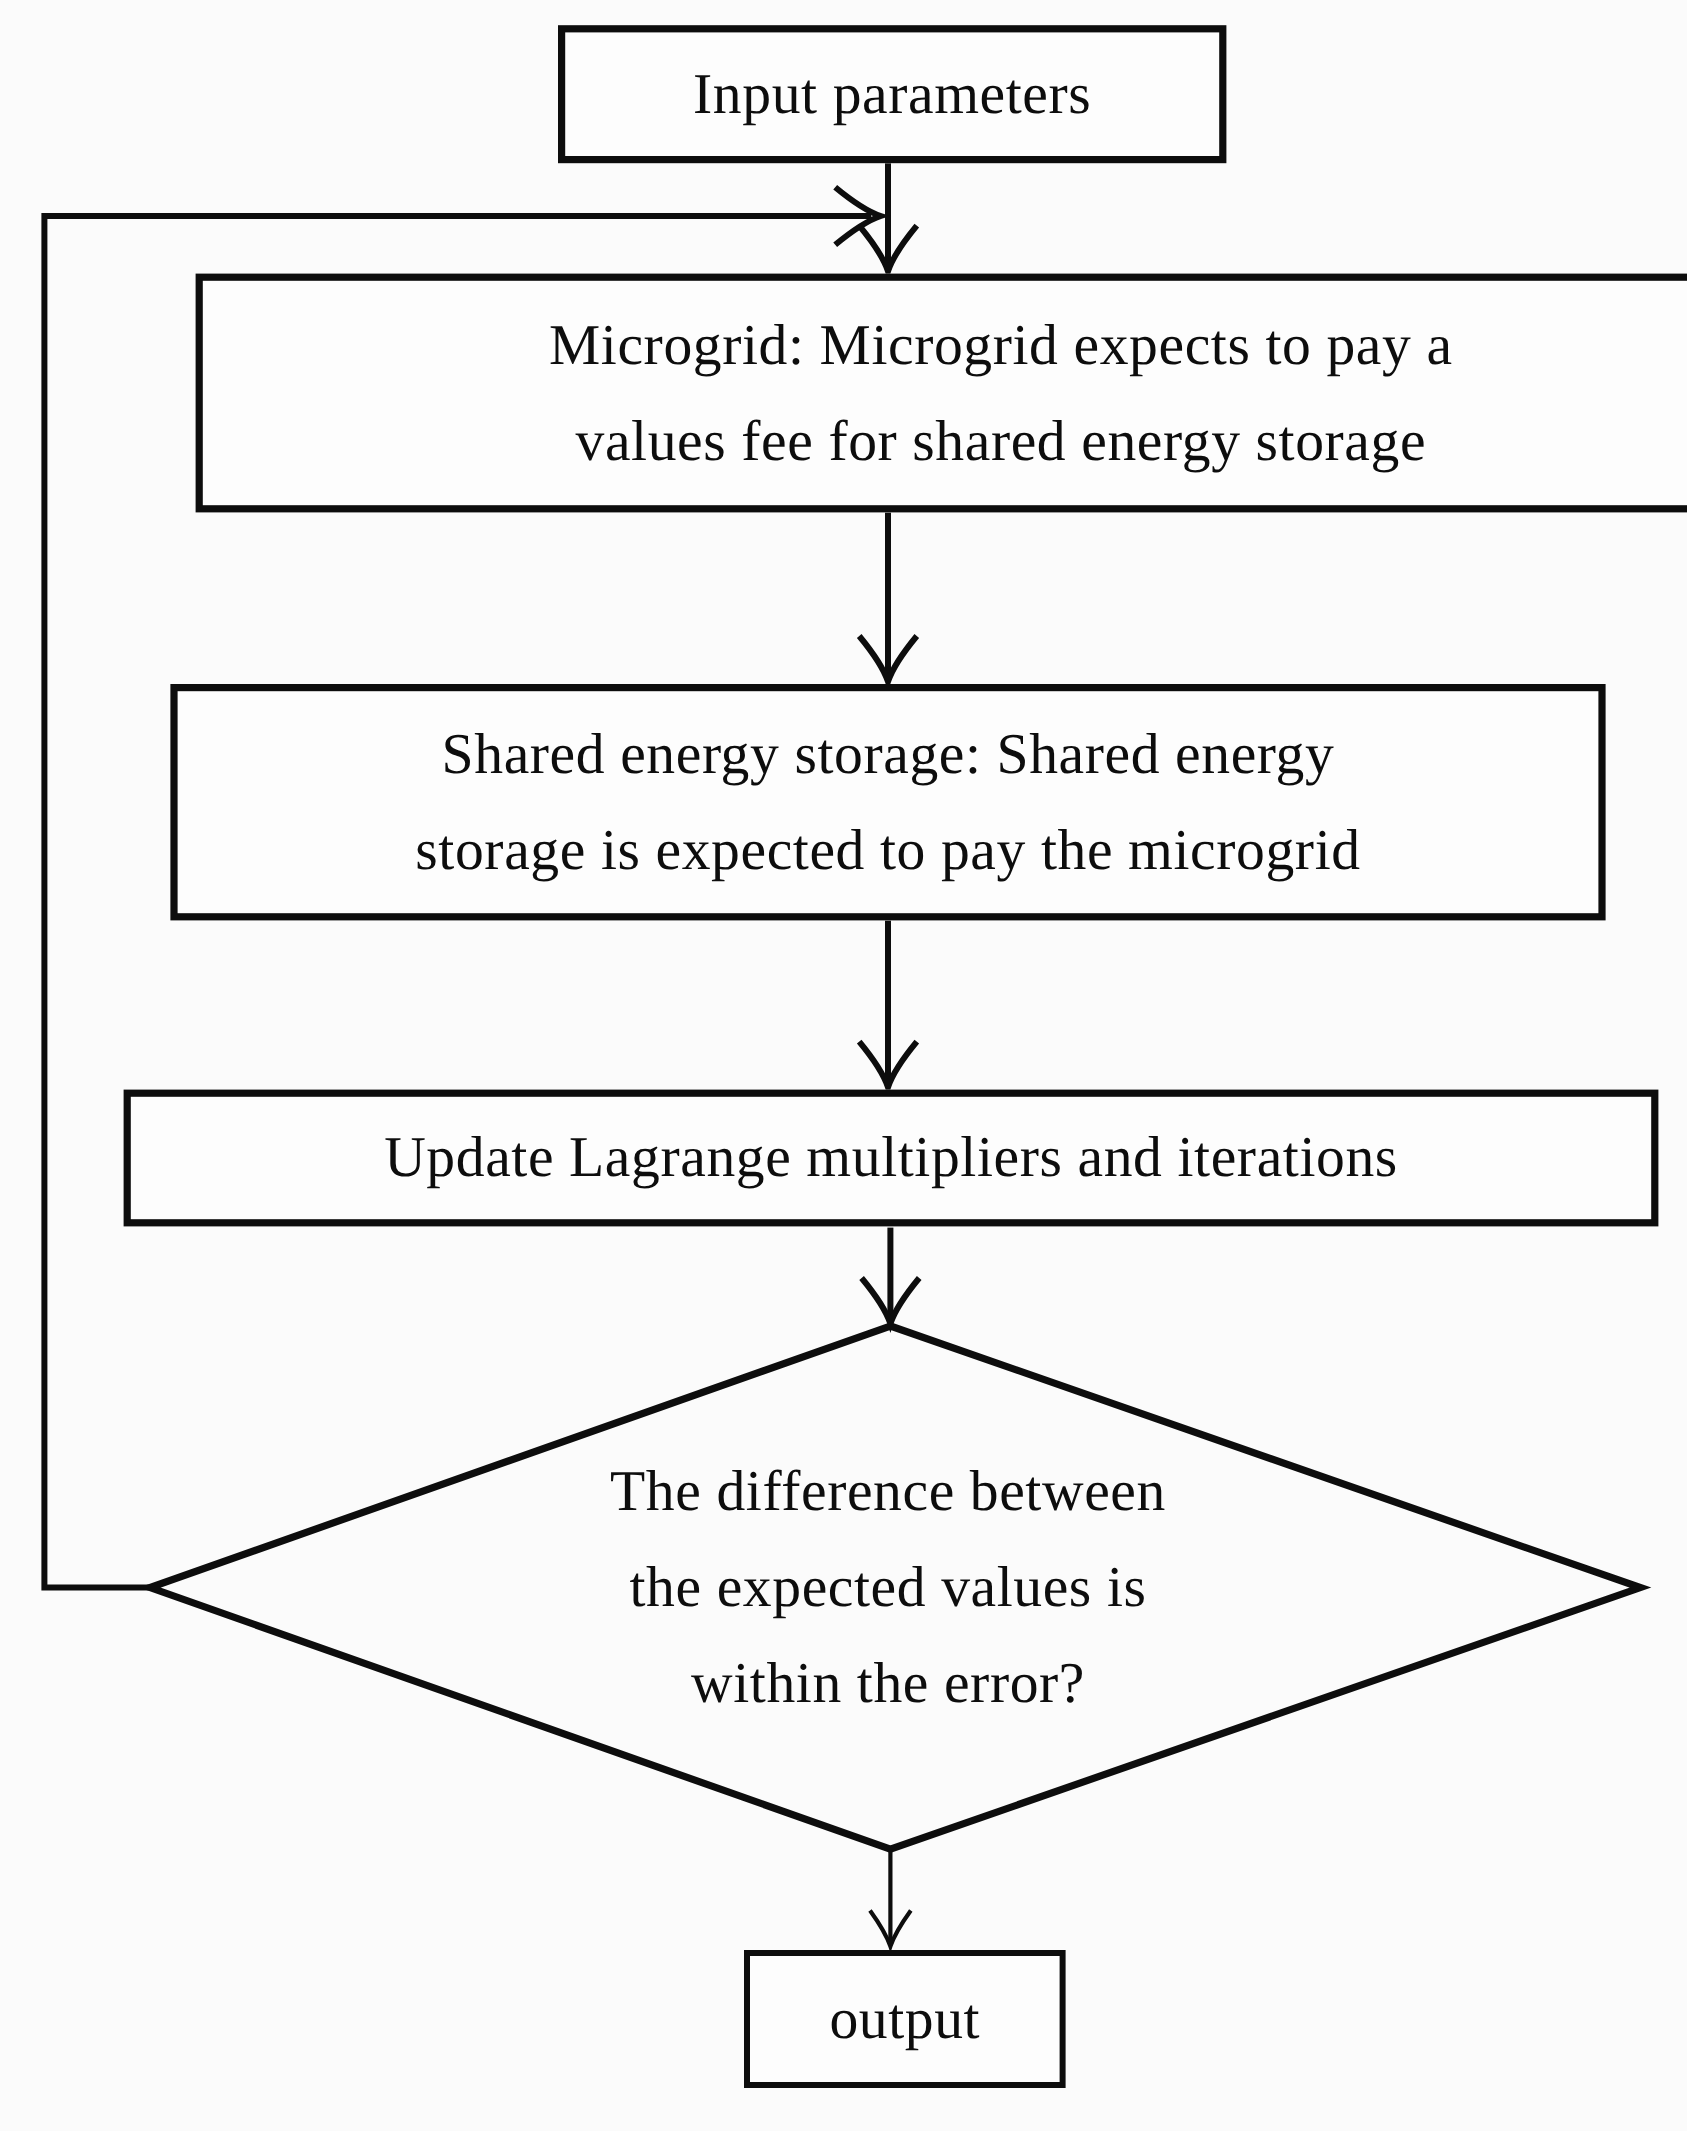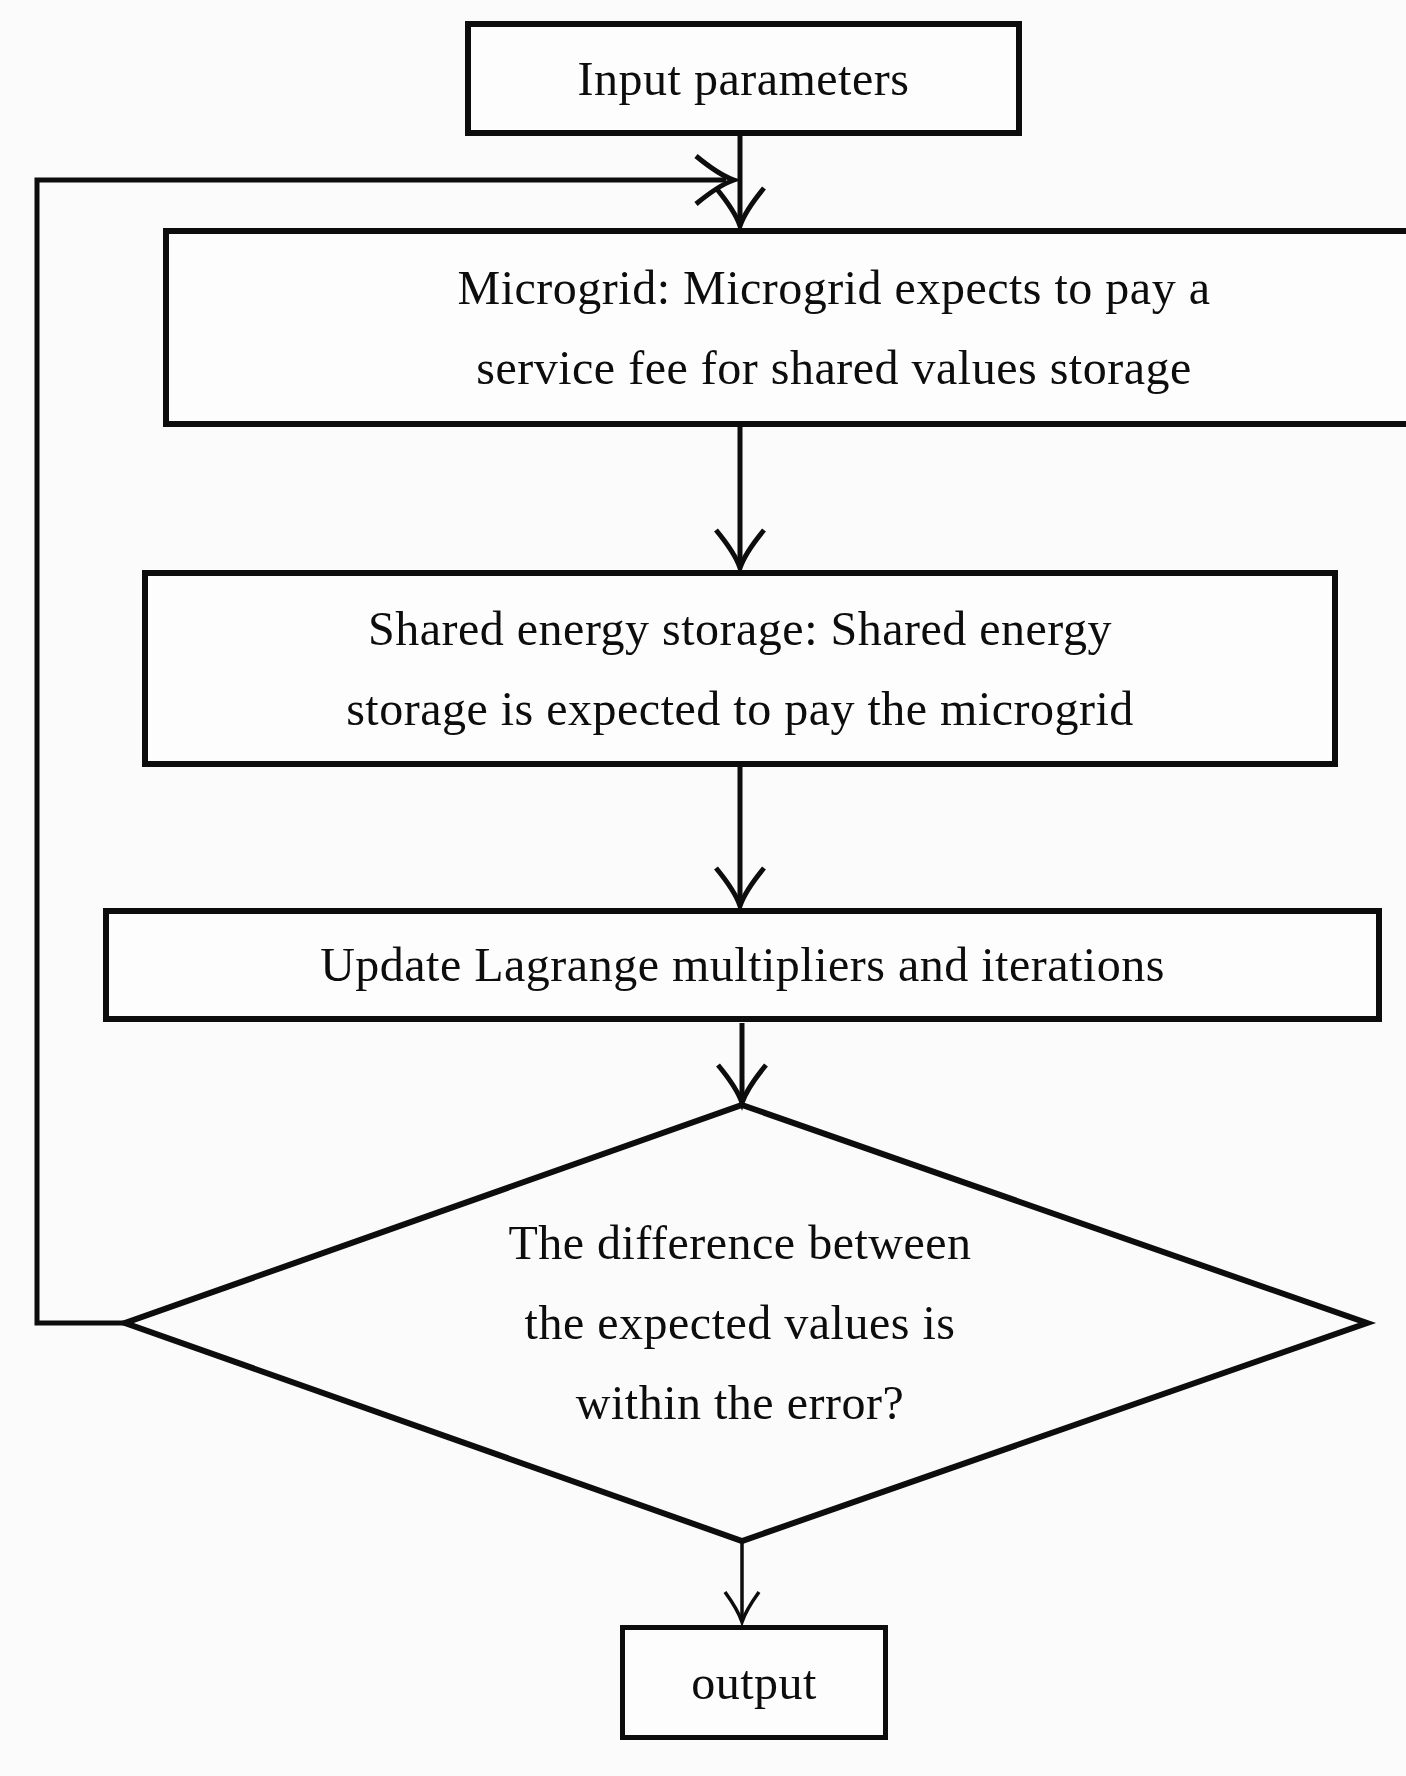--- a/index.html
+++ b/index.html
@@ -61,21 +61,21 @@
       <path d="M725,1592 Q738,1610 742,1622 Q746,1610 759,1592" stroke-width="3.5"></path>
     </g>
   </svg>
 
   <div class="node box" style="left:465px; top:21px; width:557px; height:115px;">
     <span class="line">Input parameters</span>
   </div>
 
   <div class="node box" style="left:163px; top:228px; width:1342px; height:199px;">
     <span class="line">Microgrid: Microgrid expects to pay a</span>
-    <span class="line">service fee for shared values storage</span>
+    <span class="line">values fee for shared energy storage</span>
   </div>
 
   <div class="node box" style="left:142px; top:570px; width:1196px; height:197px;">
     <span class="line">Shared energy storage: Shared energy</span>
     <span class="line">storage is expected to pay the microgrid</span>
   </div>
 
   <div class="node box" style="left:103px; top:908px; width:1279px; height:114px;">
     <span class="line">Update Lagrange multipliers and iterations</span>
   </div>

